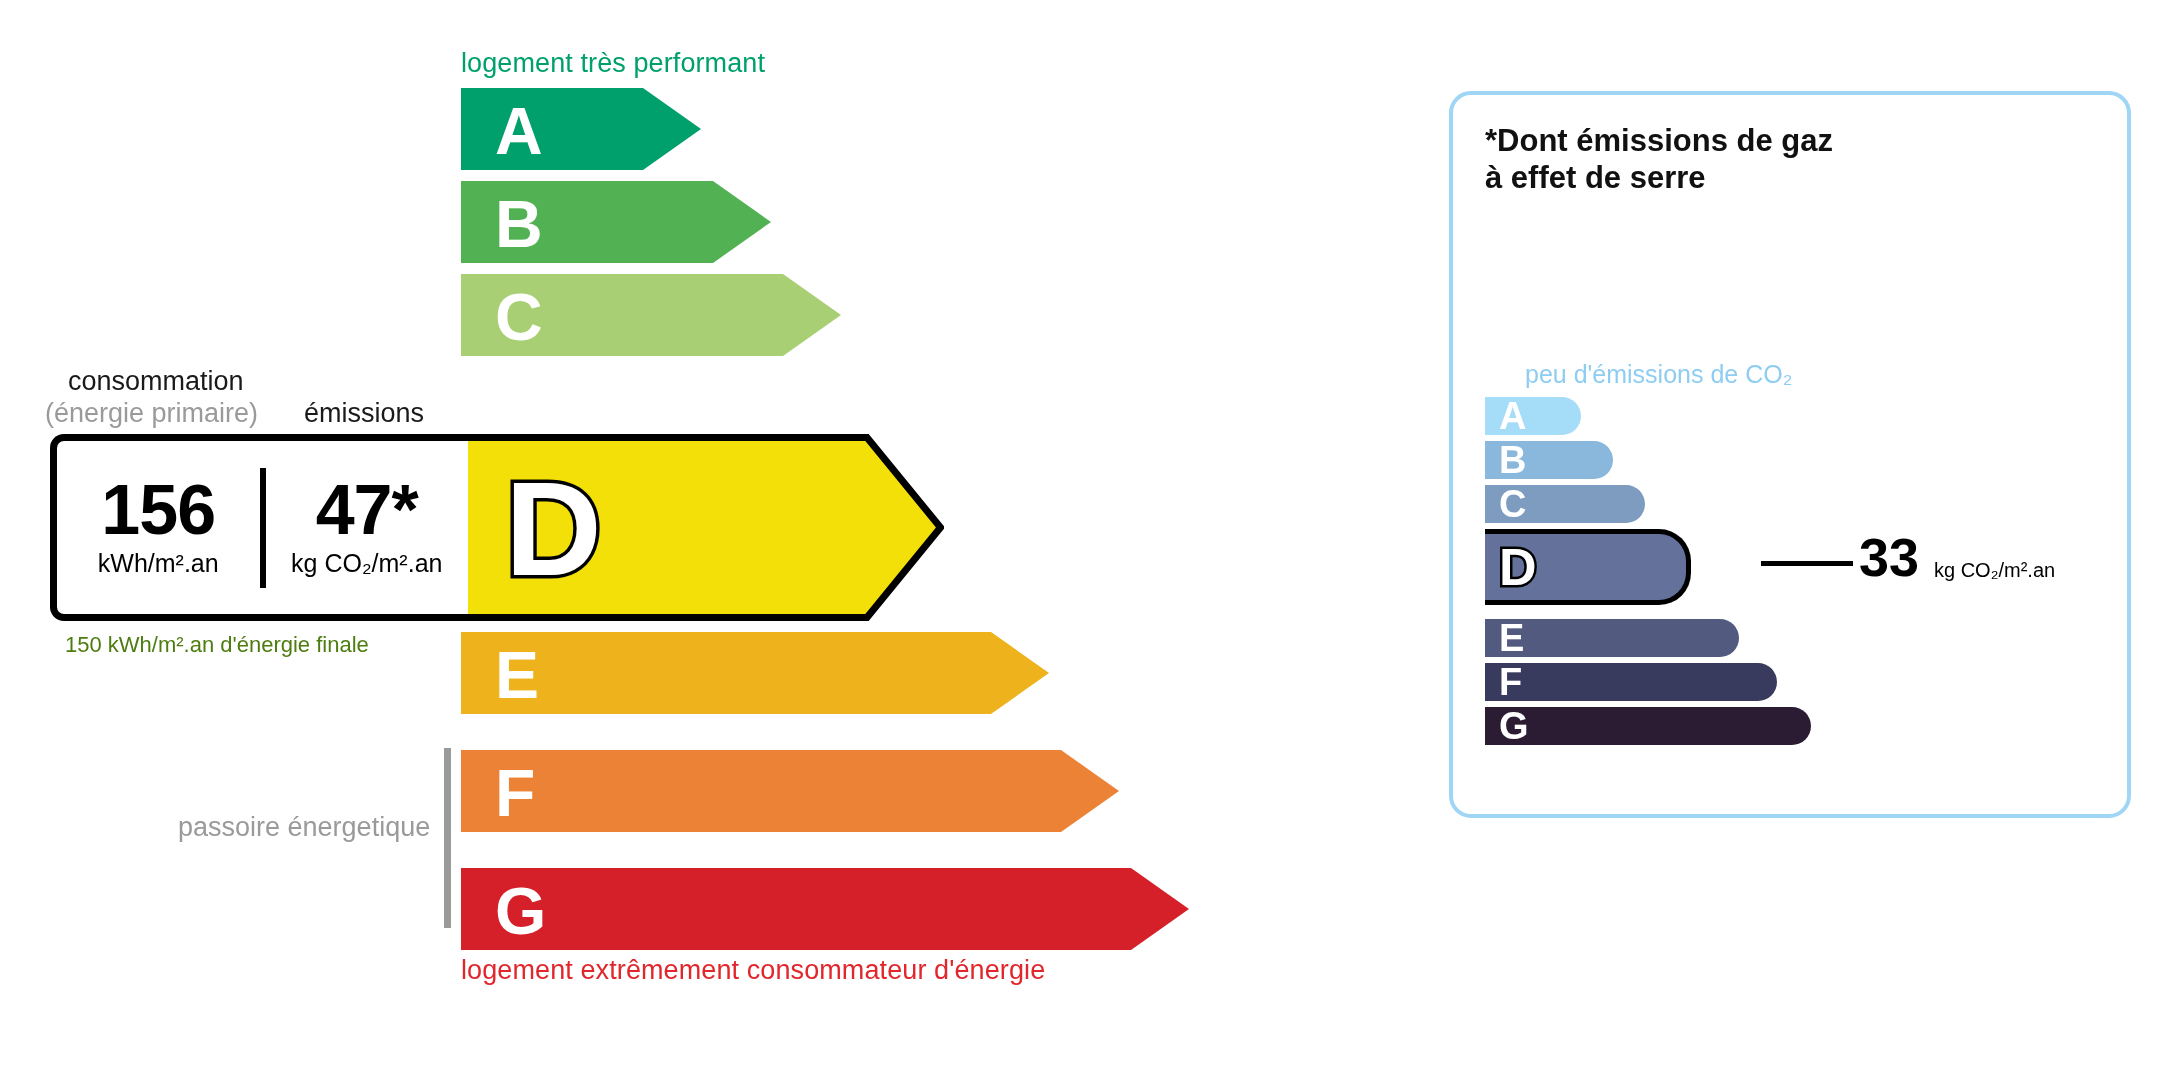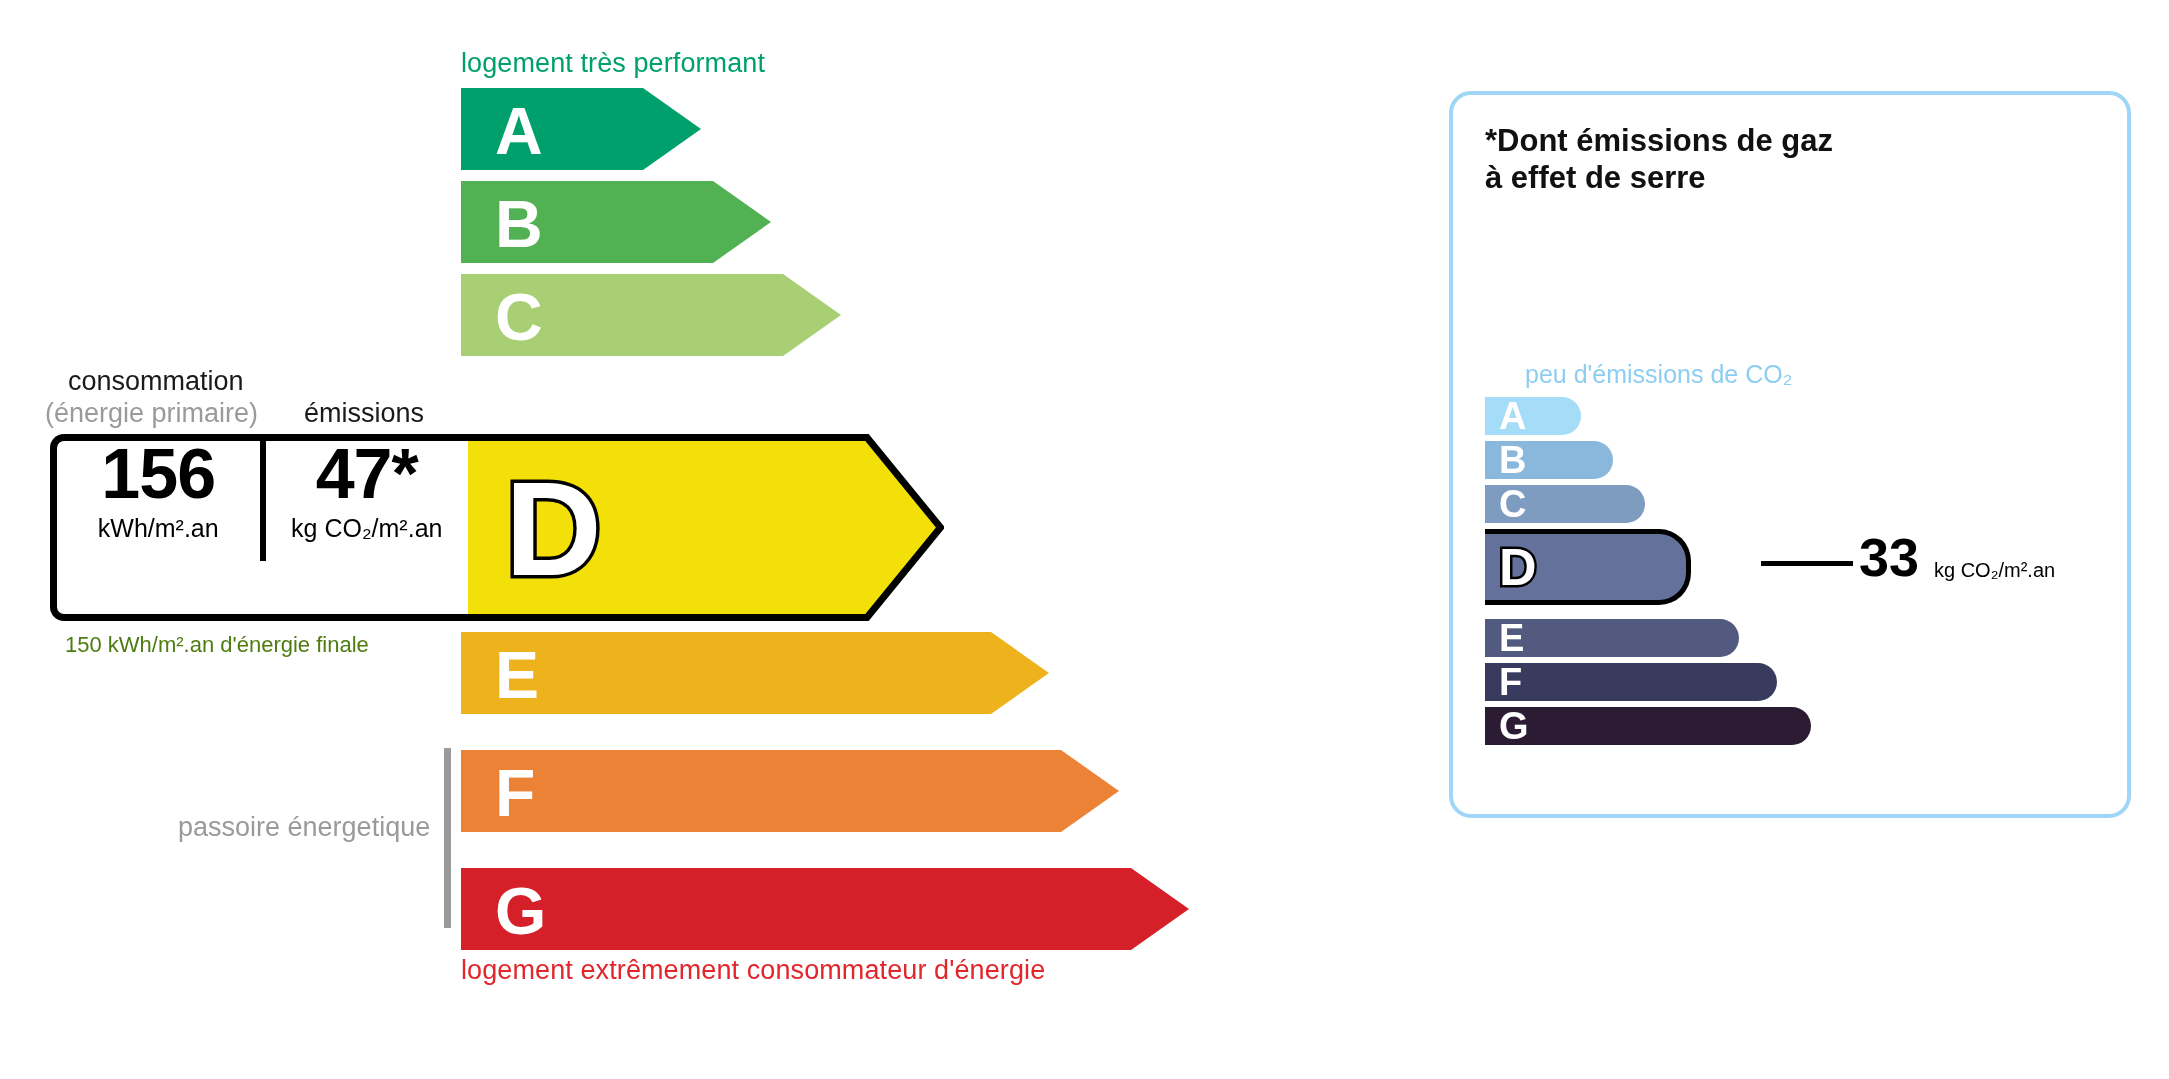--- a/index.html
+++ b/index.html
@@ -29,21 +29,21 @@
   .arrow-svg { position: absolute; left: 0; top: 0; }
 
   
   #value-box {
     position: absolute; left: 50px; top: 434px;
     width: 418px; height: 187px;
     background: #ffffff;
     border: 7px solid #000000;
     border-right: none;
     border-radius: 14px 0 0 14px;
-    display: flex; z-index: 6;
+    display: flex; align-items: center; z-index: 6;
   }
   .value-cell { flex: 1 1 0; text-align: center; }
   .value-number { font-size: 70px; font-weight: bold; color: #000; line-height: .95; letter-spacing: -1px; }
   .value-unit { font-size: 25px; color: #000; margin-top: 6px; }
   #value-divider { width: 6px; height: 120px; background: #000; }
 
   .label-consommation {
     position: absolute; left: 68px; top: 366px;
     font-size: 27px; color: #1a1a1a; white-space: nowrap;
   }

